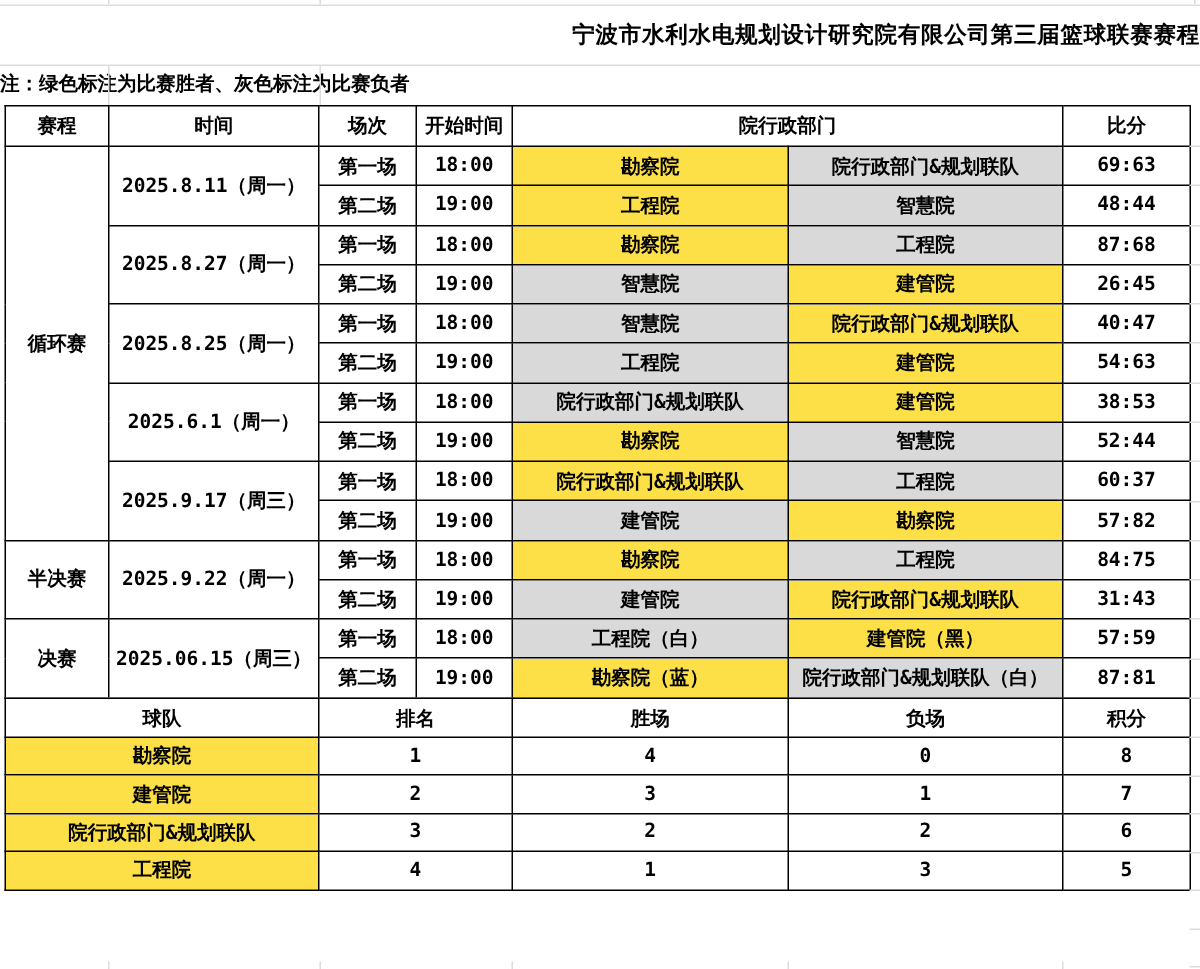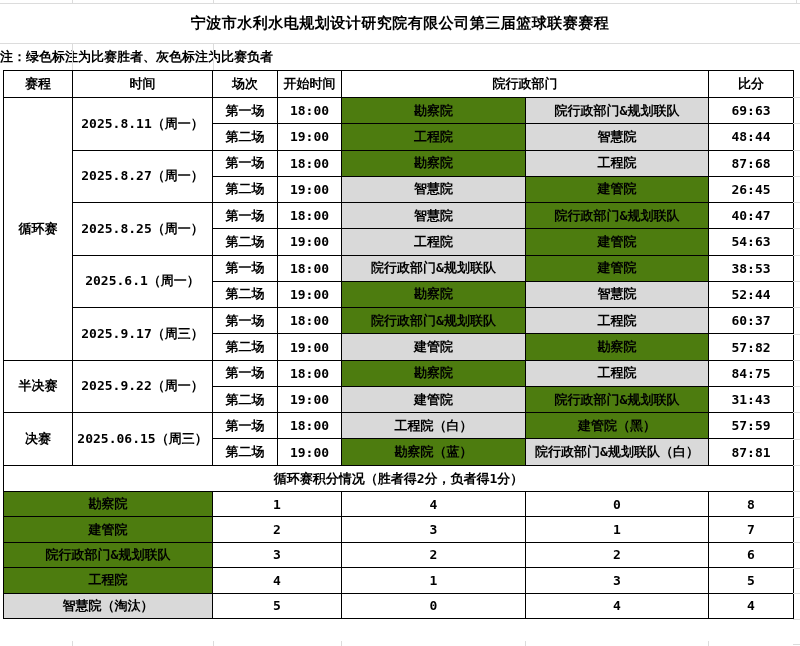--- a/index.html
+++ b/index.html
@@ -9,41 +9,41 @@
     font-family: "DejaVu Sans Mono", "DejaVu Sans", "Liberation Sans", monospace;
     font-weight: bold;
     color: #000;
   }
   .sheet { position: relative; width: 800px; height: 646px; background: #fff; overflow: hidden; }
 
   .gl { position: absolute; background: #dcdcdc; }
 
   .page-title {
     position: absolute; top: 3px; left: 0; width: 800px; height: 41px;
-    line-height: 41px; text-align: center; font-size: 15px; letter-spacing: 0.5px;
+    line-height: 41px; text-align: right; font-size: 15px; letter-spacing: 0.5px;
   }
   .legend-note {
     position: absolute; top: 44px; left: 0; width: 793px; height: 26px;
     line-height: 26px; text-align: left; font-size: 13px;
   }
 
   table { position: absolute; left: 3px; border-collapse: collapse; table-layout: fixed; background: #fff; }
   td, th { border: 1px solid #000; text-align: center; vertical-align: middle; padding: 0;
            font-size: 13px; font-weight: bold; overflow: hidden; white-space: nowrap; }
 
   .schedule { top: 70px; width: 790px; }
   .schedule thead tr { height: 27px; }
   .schedule tbody tr { height: 26.28px; }
 
   .standings { top: 465px; width: 790px; }
   .standings .title-row { height: 26px; }
   .standings .head-row  { height: 26px; }
   .standings .body-row  { height: 25.4px; }
 </style>
-<style>.win{background:#4d7c0f;margin-top:36px;} .lose{background:#d9d9d9;}</style></head>
+<style>.win{background:#fde047;margin-top:36px;} .lose{background:#d9d9d9;}</style></head>
 <body>
 
 <div class="sheet">
 
   <div class="page-title">宁波市水利水电规划设计研究院有限公司第三届篮球联赛赛程</div>
   <div class="legend-note">注：绿色标注为比赛胜者、灰色标注为比赛负者</div>
 
   <table class="schedule">
     <colgroup>
       <col style="width:69px">
@@ -178,22 +178,26 @@
 
   <table class="standings">
     <colgroup>
       <col style="width:209px">
         <col style="width:129px">
         <col style="width:184px">
       <col style="width:183px">
         <col style="width:85px">
     </colgroup>
     <tbody id="standings-body">
-        <tr class="title-row">
-          <td colspan="5">循环赛积分情况（胜者得2分，负者得1分）</td>
+        <tr class="head-row">
+          <td>球队</td>
+          <td>排名</td>
+          <td>胜场</td>
+          <td>负场</td>
+          <td>积分</td>
         </tr>
         <tr class="body-row">
           <td class="win">勘察院</td>
           <td>1</td>
           <td>4</td>
           <td>0</td>
           <td>8</td>
         </tr>
         <tr class="body-row">
           <td class="win">建管院</td>
@@ -208,27 +212,20 @@
           <td>2</td>
           <td>2</td>
           <td>6</td>
         </tr>
         <tr class="body-row">
           <td class="win">工程院</td>
           <td>4</td>
           <td>1</td>
           <td>3</td>
           <td>5</td>
-        </tr>
-        <tr class="body-row">
-          <td class="lose">智慧院（淘汰）</td>
-          <td>5</td>
-          <td>0</td>
-          <td>4</td>
-          <td>4</td>
         </tr>
       </tbody>
   </table>
 
   <div id="gridlines">
       <div class="gl" style="left: 0px; top: 3px; width: 800px; height: 1px;"></div>
       <div class="gl" style="left: 0px; top: 43px; width: 800px; height: 1px;"></div>
       <div class="gl" style="left: 72px; top: 0px; width: 1px; height: 3px;"></div>
       <div class="gl" style="left: 72px; top: 44px; width: 1px; height: 26px;"></div>
       <div class="gl" style="left: 213px; top: 0px; width: 1px; height: 3px;"></div>

